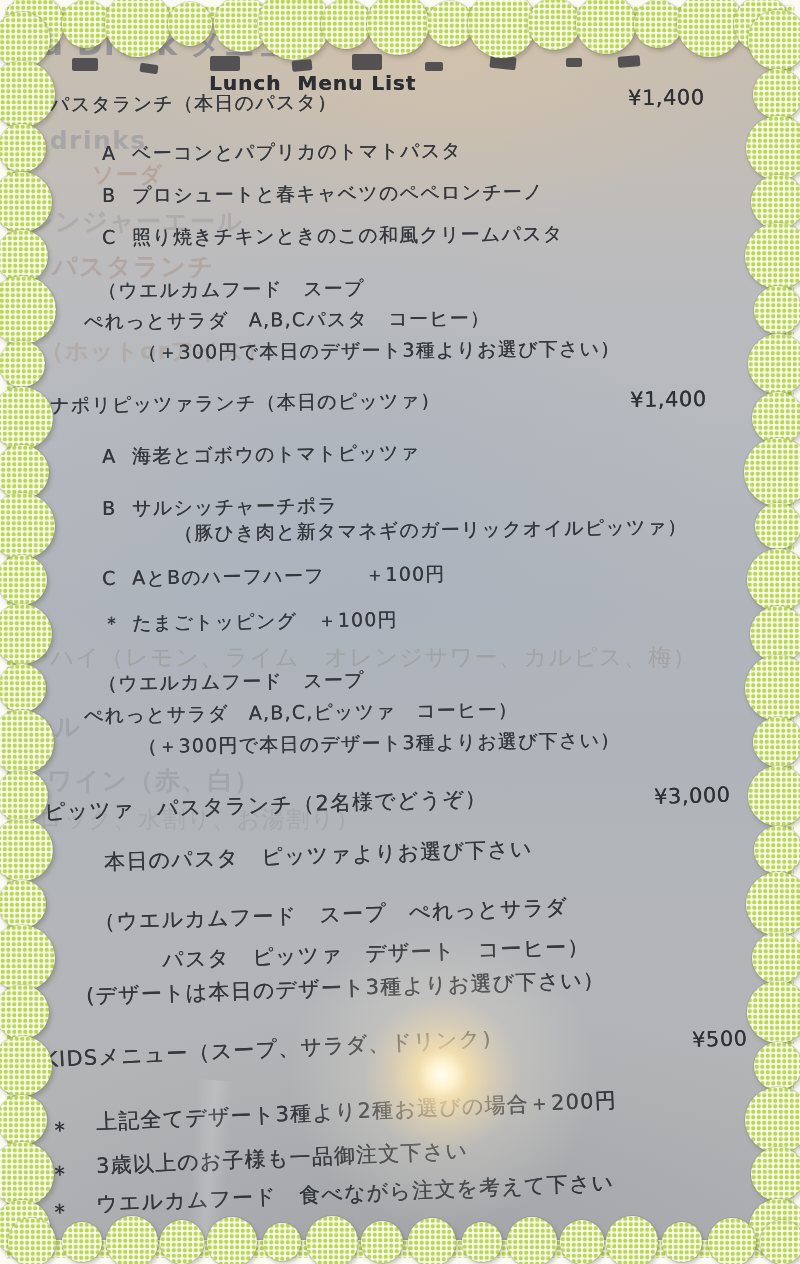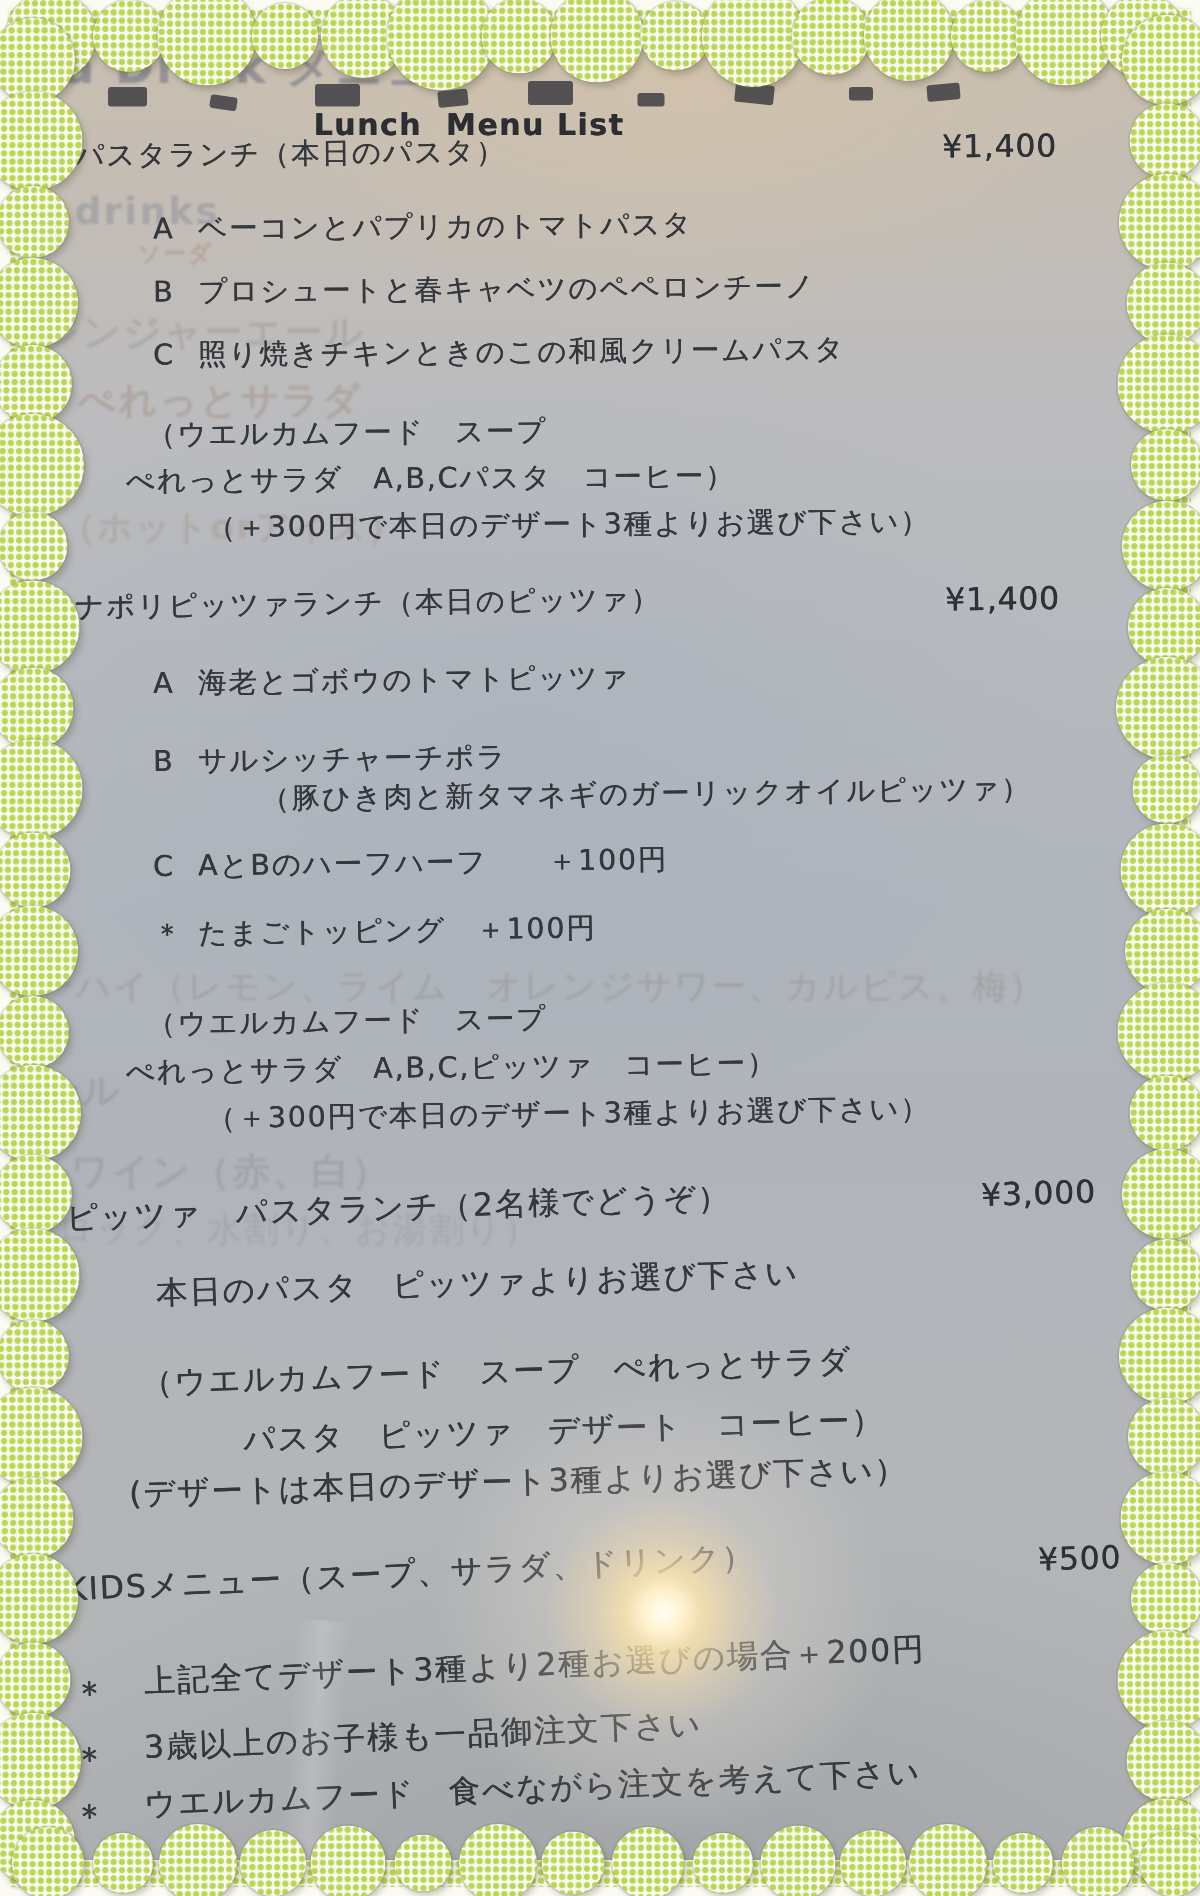--- a/index.html
+++ b/index.html
@@ -75,23 +75,23 @@
 </style>
 </head>
 <body>
 
 <div class="photo">
 
   <div class="paper"></div>
 
   <div class="ghost" style="left:42px;top:24px;font-size:31px;color:rgba(105,112,128,.55);">a Drink メニュー</div>
   <div class="ghost" style="left:26px;top:126px;font-size:25px;color:rgba(120,128,142,.38);">t drinks</div>
-  <div class="ghost" style="left:92px;top:160px;font-size:15px;color:rgba(165,125,108,.38);">ソーダ</div>
+  <div class="ghost" style="left:92px;top:160px;font-size:22px;color:rgba(165,125,108,.38);">ソーダ</div>
   <div class="ghost" style="left:28px;top:205px;font-size:25px;color:rgba(150,148,148,.42);">ジンジャーエール</div>
-  <div class="ghost" style="left:52px;top:250px;font-size:25px;color:rgba(160,132,112,.38);">ぺれっとサラダ</div>
+  <div class="ghost" style="left:52px;top:250px;font-size:25px;color:rgba(160,132,112,.38);">パスタランチ</div>
   <div class="ghost" style="left:16px;top:336px;font-size:23px;color:rgba(165,140,118,.32);">ー（ホットorアイス）</div>
   <div class="ghost" style="left:26px;top:642px;font-size:23px;color:rgba(142,138,128,.42);font-weight:normal;">ーハイ（レモン、ライム　オレンジサワー、カルピス、梅）</div>
   <div class="ghost" style="left:28px;top:710px;font-size:25px;color:rgba(132,138,148,.38);">ール</div>
   <div class="ghost" style="left:20px;top:764px;font-size:25px;color:rgba(136,142,152,.40);">スワイン（赤、白）</div>
   <div class="ghost" style="left:14px;top:804px;font-size:23px;color:rgba(142,142,150,.35);font-weight:normal;">（ロック、水割り、お湯割り）</div>
 
   <div class="frag" style="left:72px;top:58px;width:26px;height:13px;"></div>
   <div class="frag" style="left:140px;top:64px;width:18px;height:9px;transform:rotate(8deg);"></div>
   <div class="frag" style="left:210px;top:56px;width:30px;height:15px;"></div>
   <div class="frag" style="left:292px;top:60px;width:20px;height:11px;transform:rotate(-6deg);"></div>

